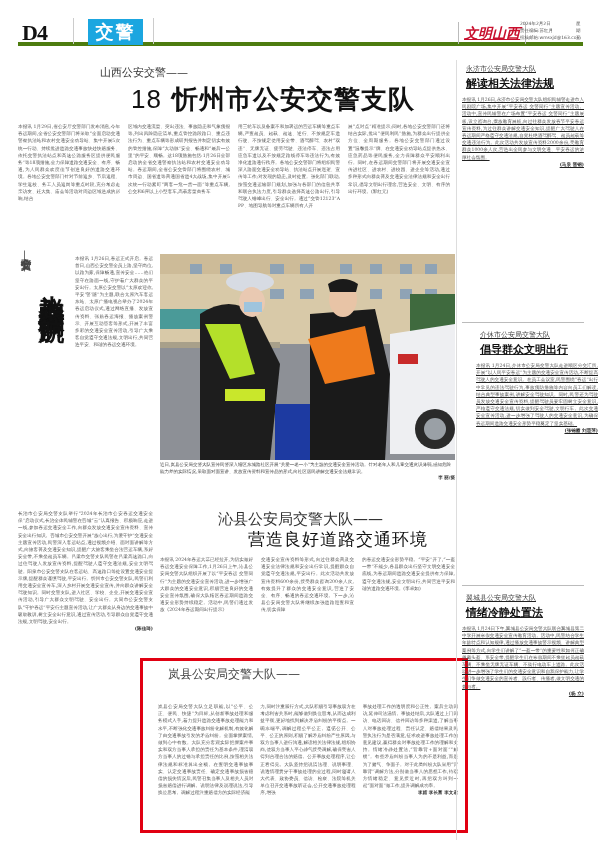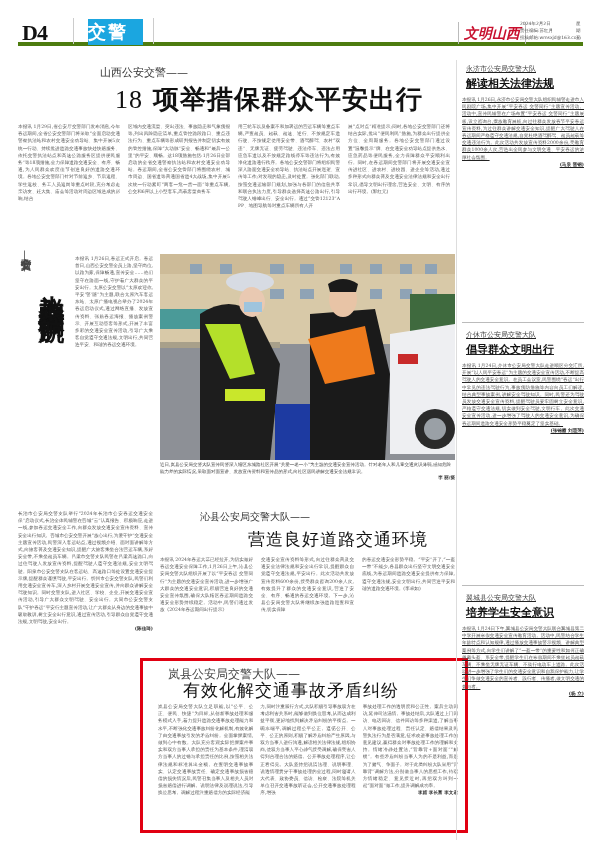--- a/index.html
+++ b/index.html
@@ -2,51 +2,51 @@
 <html><head>
 <meta charset="utf-8">
 <style>
   * { box-sizing: border-box; margin: 0; padding: 0; }
   html, body { width: 600px; height: 849px; background: #fff; overflow: hidden; }
   body { position: relative; font-family: "DejaVu Serif", "Liberation Serif", serif; color: #222; }
 
   .masthead { position: absolute; left: 18px; top: 18px; width: 565px; height: 28px; border-bottom: 4px solid #4d7c0f; }
   .page-no { position: absolute; left: 4px; top: 2px; font: bold 22px "Liberation Serif", serif; color: #111; letter-spacing: -1px; }
   .section-sep { position: absolute; left: 55px; top: 0; height: 26px; border-left: 1px solid #ccc; }
-  .section-tag { position: absolute; left: 70px; top: 1px; width: 55px; height: 26px; background: #1ba6e0; color: #fff; font: bold 18px "DejaVu Sans", sans-serif; text-align: left; line-height: 26px; letter-spacing: 2px; }
+  .section-tag { position: absolute; left: 70px; top: 1px; width: 55px; height: 26px; background: #1ba6e0; color: #fff; font: bold 18px "DejaVu Sans", sans-serif; text-align: center; line-height: 26px; letter-spacing: 2px; }
   .section-sep2 { position: absolute; left: 135px; top: 0; height: 26px; border-left: 1px solid #ccc; }
-  .brand { position: absolute; left: 440px; top: 4px; height: 22px; padding: 0 5px; border-left: 1px solid #bbb; border-right: 1px solid #bbb; color: #c8102e; font: italic bold 14px "DejaVu Serif", serif; line-height: 22px; }
+  .brand { position: absolute; left: 440px; top: 4px; height: 22px; padding: 0 5px; border-left: 1px solid #bbb; border-right: 1px solid #bbb; color: #c8102e; font: italic bold 14px "DejaVu Serif", serif; line-height: 22px; text-decoration: underline; }
   .meta { position: absolute; left: 502px; top: 2px; font: 4.5px "DejaVu Sans", sans-serif; color: #555; line-height: 7px; }
   .meta .weekday { position: absolute; left: 56px; top: 0; }
 
   .col-text { font-size: 4.6px; line-height: 7.2px; color: #555; text-align: justify; word-break: break-all; overflow: hidden; }
   .byline { text-align: right; font-weight: bold; color: #333; }
 
   .kicker { font: 11px "DejaVu Sans", sans-serif; color: #333; }
   .headline-main { font: bold 26px "DejaVu Sans", sans-serif; color: #111; letter-spacing: 1px; }
-  .headline-main .num { font-family: Liberation Serif, serif; font-weight: normal; }
+  .headline-main .num { font-family: Liberation Sans, sans-serif; font-weight: normal; margin-left: 16px; }
 
   .top-article { position: absolute; left: 18px; top: 60px; width: 432px; }
   .top-kicker { position: absolute; left: 82px; top: 5px; }
   .top-headline { position: absolute; left: 97px; top: 22px; white-space: nowrap; }
   .top-cols { position: absolute; left: 0; top: 63px; width: 432px; height: 140px; display: flex; gap: 8px; }
   .top-cols .col-text { flex: 1; height: 140px; }
 
   .side-article { position: absolute; left: 18px; top: 250px; width: 135px; height: 590px; }
   .side-kicker { position: absolute; left: 0; top: 0; width: 14px; writing-mode: vertical-rl; font: 11px "DejaVu Sans", sans-serif; color: #444; }
   .side-headline { position: absolute; left: 18px; top: 25px; width: 32px; writing-mode: vertical-rl; font: bold 26px "DejaVu Sans", sans-serif; color: #111; line-height: 32px; letter-spacing: 2px; }
   .side-col1 { position: absolute; left: 57px; top: 5px; width: 78px; height: 240px; }
   .side-col2 { position: absolute; left: 0; top: 260px; width: 135px; height: 320px; }
 
   .photo { position: absolute; left: 160px; top: 254px; width: 295px; height: 206px; overflow: hidden; background: #9aa0a8; }
   .photo svg { width: 100%; height: 100%; display: block; }
   .caption { position: absolute; left: 160px; top: 462px; width: 295px; font: 4.5px "DejaVu Serif", serif; color: #444; line-height: 6.5px; }
 
   .mid-article { position: absolute; left: 160px; top: 510px; width: 295px; }
-  .mid-kicker { position: absolute; left: 40px; top: 0; font-size: 10px; }
+  .mid-kicker { position: absolute; left: 58px; top: 0; font-size: 15px; }
   .mid-headline { position: absolute; left: 60px; top: 18px; font: 17px "DejaVu Sans", sans-serif; color: #111; letter-spacing: 1px; white-space: nowrap; margin-left: 28px; }
   .mid-cols { position: absolute; left: 0; top: 46px; width: 295px; height: 95px; display: flex; gap: 8px; }
   .mid-cols .col-text { flex: 1; }
 
   .redbox { position: absolute; left: 140px; top: 658px; width: 328px; height: 175px; border: 3px solid #e10012; }
   .bot-kicker { position: absolute; left: 25px; top: 5px; font-size: 12px; color: #444; }
   .bot-headline { position: absolute; left: 40px; top: 18px; font: 17px "DejaVu Sans", sans-serif; color: #111; letter-spacing: 1px; white-space: nowrap; }
   .bot-cols { position: absolute; left: 15px; top: 42px; width: 300px; height: 125px; display: flex; gap: 7px; }
   .bot-cols .col-text { flex: 1; }
 
@@ -71,21 +71,21 @@
     <div class="weekday">星期五</div>
     <div>责任编辑:苏红月</div>
     <div>投稿邮箱:wmsxjd@163.com</div>
   </div>
 </div>
 
 <div class="top-article">
   <div class="kicker top-kicker">山西公安交警——</div>
   <div class="headline-main top-headline">
     <span class="num">18</span>
-    <span>项举措保群众平安出行</span>
+    <span>忻州市公安交警支队</span>
   </div>
   <div class="top-cols">
     <div class="col-text">本报讯 1月29日,省公安厅交警部门发布消息,今年春运期间,全省公安交警部门将采取“全面启动交通警察执法站和农村交通安全劝导站、集中开展5次统一行动、持续推进道路交通事故快处快赔服务、依托交警执法站点和高速公路服务区提供便民服务”等18项措施,全力保障道路交通安全、有序、畅通,为人民群众欢度佳节创造良好的道路交通环境。各地公安交警部门针对节前返乡、节后返程、学生返校、务工人员返岗等重点时段,充分考虑走亲访友、赶大集、庙会等活动对周边区域造成的影响,结合</div>
     <div class="col-text">区域内交通流量、突出违法、事故隐患和气象预报等,列出风险隐患清单,重点管控路段路口、重点违法行为、重点车辆等形成研判报告并制定切实有效的管控措施,保障“大动脉”安全、畅通和“最后一公里”的平安、顺畅。这18项措施包括:1月26日全部启动的全省交通警察执法站和农村交通安全劝导站。春运期间,全省公安交管部门将围绕农村、城市周边、国省道等普通国省道4大战场,集中开展5次统一行动紧盯“两客一危一货一面”等重点车辆,公交和6座以上小型客车,高载客量商务车</div>
     <div class="col-text">用三轮车以及备案不和加署运的营运车辆等重点车辆,严查超员、超载、超速、逆行、不按规定车道行驶、不按规定使用安全带、酒驾醉驾、农村“双违”、无牌无证、疲劳驾驶、违法停车、违法占用应急车道以及不按规定路线停车等违法行为,有效净化道路通行秩序。各地公安交警部门将组织民警深入路面交通安全劝导站、执法站点开展巡逻、宣传等工作;对发现的隐患,及时处置。强化部门联动,按照交通运输部门规划,加强与各部门的信息共享和联合执法力度,引导群众选择高速公路出行,引导驾驶人错峰出行、安全出行。通过“交管12123”APP、地图导航等对重点车辆所有人开</div>
     <div class="col-text">展“点对点”精准提示;同时,各地公安交警部门还将结合实际,推出“便民利民”措施,为群众出行提供全方位、全周期服务。各地公安交警部门通过设置“温馨提示”牌、在交通安全劝导站点提供热水、应急药品等便民服务,全力保障群众平安顺利出行。同时,在春运期间交警部门将开展交通安全宣传进社区、进农村、进校园、进企业等活动,通过多种形式向群众普及交通安全法律法规和安全出行常识,倡导文明出行理念,营造安全、文明、有序的出行环境。(郭红元)</div>
   </div>
 </div>
 
 <div class="side-article">
@@ -149,21 +149,20 @@
   <div class="mid-headline">营造良好道路交通环境</div>
   <div class="mid-cols">
     <div class="col-text">本报讯 2024年春运大幕已经拉开,为切实做好春运交通安全保障工作,1月26日上午,沁县公安局交警大队组织开展了以“平安春运 交警同行”为主题的交通安全宣传活动,进一步增强广大群众的交通安全意识,积极营造良好的交通安全宣传氛围,确保大队辖区春运期间道路交通安全形势持续稳定。活动中,民警们通过发放《2024年春运期间出行提示》</div>
     <div class="col-text">交通安全宣传资料等形式,向过往群众普及交通安全法律法规和安全出行常识,提醒群众自觉遵守交通法规,平安出行。此次活动共发放宣传资料600余份,接受群众咨询200余人次,有效提升了群众的交通安全意识,营造了安全、有序、畅通的春运交通环境。下一步,沁县公安局交警大队将继续加强道路巡查和宣传,切实保障</div>
     <div class="col-text">的春运交通安全形势平稳。“平安”开了,“一盔一带”不能少,各县群众出行坚守文明交通安全底线,为春运期间道路交通安全提供有力保障,遵守交通法规,安全文明出行,共同营造平安和谐的道路交通环境。(李卓如)</div>
   </div>
 </div>
 
 <div class="redbox">
   <div class="kicker bot-kicker">岚县公安局交警大队——</div>
-  <div class="bot-headline">有效化解交通事故矛盾纠纷</div>
   <div class="bot-cols">
     <div class="col-text">岚县公安局交警大队立足职能,以“公平、公正、便民、快捷”为目标,从创新事故处理和服务模式入手,着力提升道路交通事故处理能力和水平,不断强化交通事故纠纷化解机制,有效化解了由交通事故引发的矛盾纠纷。全面掌握案情,做到心中有数。大队充分客观实际把握案件事实和双方当事人承担的责任为基本条件,理清双方当事人的过错与承担责任的比例,按照相关法律法规和标准算出金额。在查明交通事故事实、认定交通事故责任、确定交通事故损害赔偿的损失情况后,民警召集当事人及相关人员对损害赔偿进行调解。说明法律及说理说法,引导换位思考。调解过程注重赔偿方的实际经济能</div>
     <div class="col-text">力,同时注重履行方式,大队积极引导事故双方在考虑利害关系时,能够做到换位思考,从而达成利益平衡,更好地找到解决矛盾纠纷的平衡点。一碗水端平,调解过程公平公正。遵循公开、公平、公正的原则,积极了解矛盾纠纷产生原因,与双方当事人进行沟通,解读相关法律法规,组织协商,使双方当事人平心静气接受调解,确保受害人得到合理合法的赔偿。公开事故处理程序,让公正看得见。大队坚持把说清法理、说明事理、说透情理贯穿于事故处理的全过程,同时邀请人大代表、政协委员、信访、检察、法院等机关单位召开交通事故听证会,公开交通事故处理程序,增强</div>
     <div class="col-text">
       <span>事故处理工作的透明度和公正性。案后主动回访,延伸司法温情。事故处结后,大队通过上门回访、电话回访、信件回访等多种渠道,了解当事人对事故处理过程、责任认定、赔偿结果及民警执法行为是否满意,征求改进事故处理工作的意见建议,赢得群众对事故处理工作的理解和支持。情绪冷静处置法,“背靠背+面对面”“解锁”。有些矛盾纠纷当事人为的不是利益,而是为了赌气、争面子。对于此类纠纷大队采用“背靠背”调解方法,分别做当事人的思想工作,待双方情绪稳定、意见接近时,再把双方叫到一起“面对面”做工作,提升调解成功率。</span>
       <div class="byline">李婧 李长富 李文君</div>
     </div>
   </div>
 </div>
 
@@ -171,30 +170,30 @@
 <div class="right-rail">
   <div class="rail-block" style="top:4px;">
     <div class="rail-kicker">永济市公安局交警大队</div>
     <div class="rail-headline">解读相关法律法规</div>
     <div class="col-text" style="height:235px;">
       <span>本报讯 1月26日,永济市公安局交警大队组织民辅警走进市人民剧院广场,集中开展“平安春运 交警同行”主题宣传活动。活动中,宣传民辅警在广场布置“平安春运 交警同行”主题展板,设立咨询台,摆放教育展板,向过往群众发放春节平安春运宣传资料,为过往群众讲解交通安全知识,提醒广大驾驶人在春运期间严格遵守交通法规,自觉杜绝酒驾醉驾、超员超载等交通违法行为。此次活动共发放宣传资料2000余份,受教育群众1000余人次,营造出全民参与文明交通、平安春运的浓厚社会氛围。</span>
       <div class="byline">(马泉 晋钢)</div>
     </div>
   </div>
   <div class="rail-divider" style="top:262px;"></div>
-  <div class="rail-block" style="top:270px;">
+  <div class="rail-block" style="top:270px;margin-left:14px;">
     <div class="rail-kicker">介休市公安局交警大队</div>
     <div class="rail-headline">倡导群众文明出行</div>
     <div class="col-text" style="height:245px;">
       <span>本报讯 1月24日,介休市公安局交警大队走进顺区分交汇所,开展“以人民平安春运”为主题的交通安全宣传活动,不断提高驾驶人的交通安全意识。在员工会议室,民警围绕“春运”出行中常见的违法驾驶行为,事故预防措施等内容向员工们解读,结合典型事故案例,讲解安全驾驶知识。同时,民警还为驾驶员发放交通安全宣传资料,提醒驾驶员要牢固树立安全意识,严格遵守交通法规,切实做到安全驾驶,文明行车。此次交通安全宣传活动,进一步增强了驾驶人的交通安全意识,为确保春运期间道路交通安全形势平稳奠定了坚实基础。</span>
       <div class="byline">(张锦霞 刘慧萍)</div>
     </div>
   </div>
   <div class="rail-divider" style="top:525px;"></div>
   <div class="rail-block" style="top:533px;">
     <div class="rail-kicker">翼城县公安局交警大队</div>
-    <div class="rail-headline">培养学生安全意识</div>
+    <div class="rail-headline">情绪冷静处置法</div>
     <div class="col-text" style="height:235px;">
       <span>本报讯 1月24日下午,翼城县公安局交警大队联合翼城县第二中学开展寒假交通安全宣传教育活动。活动中,民警结合学生年龄特点和认知规律,通过播放交通事故警示视频、讲解典型案例等方式,向学生们讲解了“一盔一带”的重要性和如何正确佩戴头盔、系安全带,提醒学生们在寒假期间不乘坐超员超载车辆、不乘坐无牌无证车辆、不骑行电动车上道路。此次活动进一步增强了学生们的交通安全意识和自我保护能力,让学生们争做交通安全的宣传者、践行者、传播者,做文明交通的参与者。</span>
       <div class="byline">(杨 立)</div>
     </div>
   </div>
 </div>
 
 </body></html>

